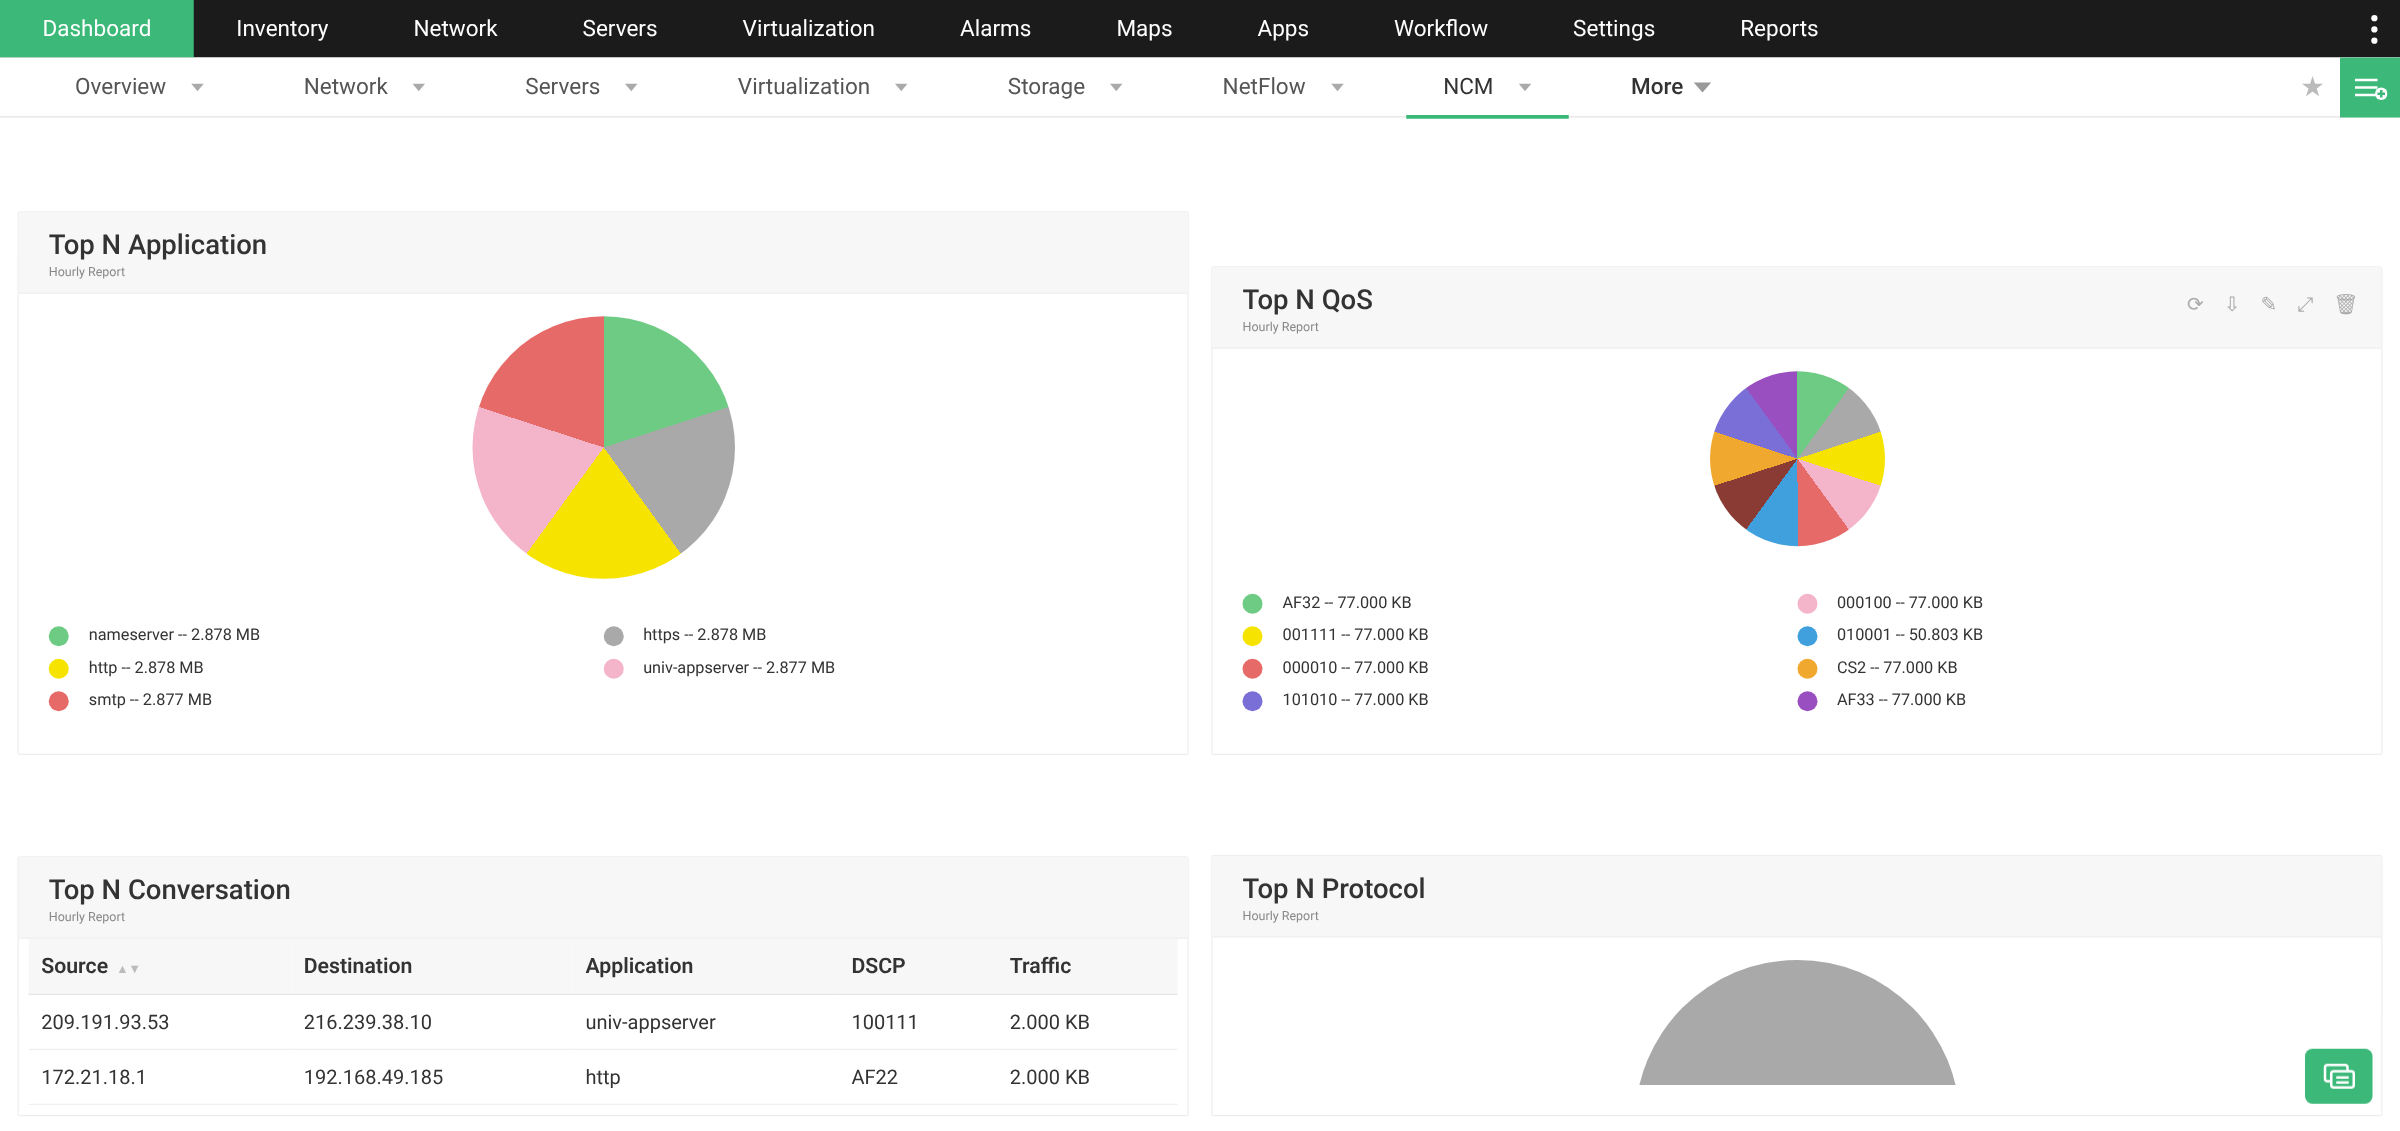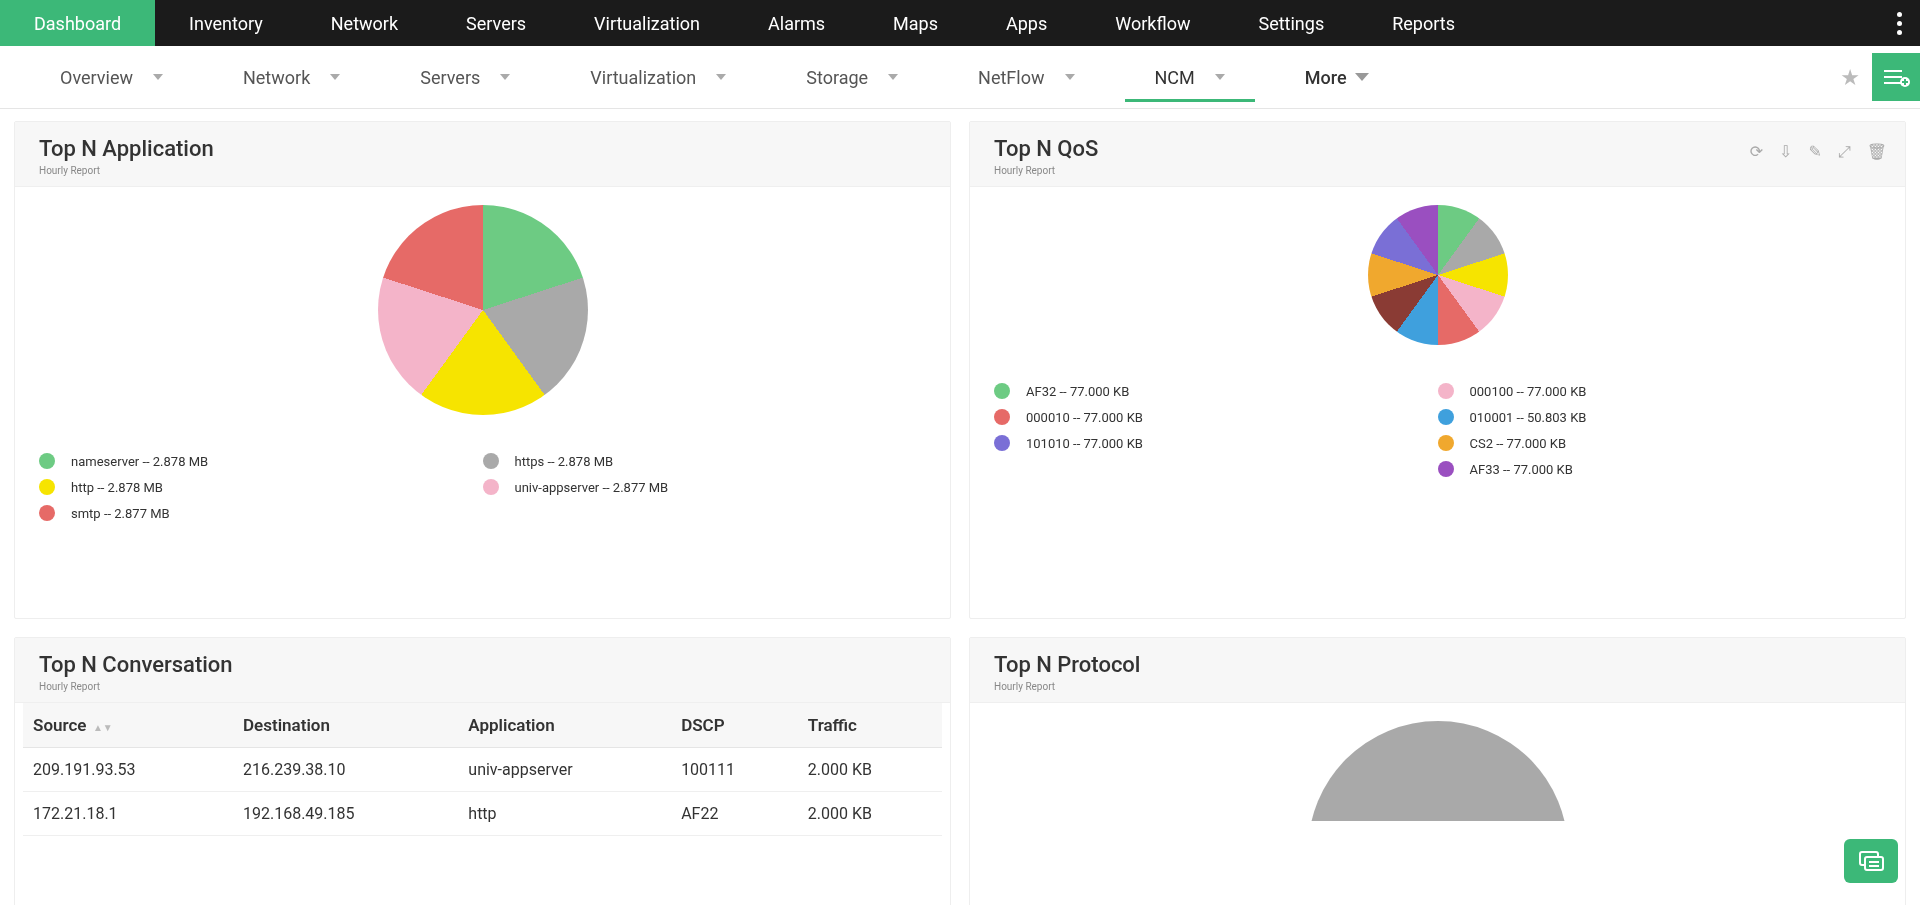--- a/index.html
+++ b/index.html
@@ -4,33 +4,33 @@
 <style>
 * { margin: 0; padding: 0; box-sizing: border-box; }
 body { font-family: -apple-system, "Segoe UI", Roboto, sans-serif; background: #fff; color: #333; width: 1920px; height: 905px; overflow: hidden; transform-origin: top left; }
 
 .topnav { display: flex; align-items: center; background: #1b1b1b; height: 46px; position: relative; }
 .topnav-item { color: #fff; font-size: 18px; padding: 0 34px; height: 46px; display: flex; align-items: center; cursor: pointer; white-space: nowrap; }
 .topnav-item.active { background: #3cb878; }
 .topnav-dots { position: absolute; right: 18px; top: 0; bottom: 0; display: flex; flex-direction: column; justify-content: center; gap: 4px; cursor: pointer; }
 .topnav-dots span { width: 5px; height: 5px; border-radius: 50%; background: #fff; display: block; }
 
-.subnav { display: flex; align-items: center; border-bottom: 1px solid #e5e5e5; height: 63px; background: #fff; position: relative; }
+.subnav { display: flex; align-items: center; border-bottom: 1px solid #e5e5e5; height: 48px; background: #fff; position: relative; }
 .subnav-item { font-size: 18px; color: #555; padding: 0 50px 0 20px; height: 48px; display: flex; align-items: center; cursor: pointer; position: relative; margin-left: 40px; }
 .subnav-item .chev { position: absolute; right: 20px; top: 50%; margin-top: -3px; width: 0; height: 0; border-left: 5px solid transparent; border-right: 5px solid transparent; border-top: 6px solid #aaa; }
 .subnav-item.active { color: #333; }
 .subnav-item.active::after { content: ""; position: absolute; left: -10px; right: -10px; bottom: -1px; height: 3px; background: #3cb878; }
 .subnav-more { font-size: 18px; color: #333; font-weight: 500; display: flex; align-items: center; height: 48px; margin-left: 60px; cursor: pointer; }
 .subnav-more .tri { margin-left: 8px; width: 0; height: 0; border-left: 7px solid transparent; border-right: 7px solid transparent; border-top: 8px solid #999; }
 .subnav-right { position: absolute; right: 0; top: 0; bottom: 0; display: flex; align-items: center; }
 .star { font-size: 22px; color: #bbb; margin-right: 12px; cursor: pointer; }
 .addbtn { width: 48px; height: 48px; background: #3cb878; display: flex; align-items: center; justify-content: center; cursor: pointer; }
 .addbtn svg { stroke: #fff; }
 
-.content { padding: 12px 14px; display: flex; flex-wrap: wrap; gap: 18px; height: calc(100% - 94px); overflow: hidden; background: #fff; }
+.content { padding: 12px 14px; display: flex; flex-wrap: wrap; gap: 18px; height: calc(100% - 94px); overflow: hidden; background: #fff; align-items: flex-end; }
 .widget { flex: 1 1 calc(50% - 9px); min-width: 700px; background: #fff; border: 1px solid #eee; border-radius: 2px; display: flex; flex-direction: column; }
 .widget-head { padding: 14px 24px 10px 24px; background: #f7f7f7; border-bottom: 1px solid #efefef; position: relative; }
 .widget-title { font-size: 22px; color: #333; font-weight: 500; }
 .widget-sub { font-size: 10px; color: #888; margin-top: 4px; }
 .widget-tools { position: absolute; right: 18px; top: 20px; display: flex; gap: 16px; color: #aaa; }
 .widget-tools span { cursor: pointer; font-size: 16px; }
 .widget-body { padding: 18px 24px 24px 24px; flex: 1; }
 
 .pie-row { display: flex; justify-content: center; }
 .pie { border-radius: 50%; }
@@ -173,20 +173,24 @@
     </div>
     <div class="widget-body">
       <div class="pie-row">
           <div class="pie" id="pie-qos" style="width: 140px; height: 140px; background: conic-gradient(rgb(109, 203, 131) 0deg, rgb(109, 203, 131) 36deg, rgb(169, 169, 169) 36deg, rgb(169, 169, 169) 72deg, rgb(246, 228, 0) 72deg, rgb(246, 228, 0) 108deg, rgb(244, 180, 201) 108deg, rgb(244, 180, 201) 144deg, rgb(230, 106, 103) 144deg, rgb(230, 106, 103) 180deg, rgb(63, 160, 221) 180deg, rgb(63, 160, 221) 216deg, rgb(138, 59, 52) 216deg, rgb(138, 59, 52) 252deg, rgb(240, 168, 46) 252deg, rgb(240, 168, 46) 288deg, rgb(122, 111, 214) 288deg, rgb(122, 111, 214) 324deg, rgb(154, 79, 192) 324deg, rgb(154, 79, 192) 360deg);"></div>
         </div>
       <div class="legend" id="legend-qos">
           <div class="legend-col">
             <div class="legend-item">
               <span class="legend-dot" style="background:#6dcb83"></span>
               <span>AF32 -- 77.000 KB</span>
+            </div>
+            <div class="legend-item">
+              <span class="legend-dot" style="background:#f6e400"></span>
+              <span>001111 -- 77.000 KB</span>
             </div>
             <div class="legend-item">
               <span class="legend-dot" style="background:#e66a67"></span>
               <span>000010 -- 77.000 KB</span>
             </div>
             <div class="legend-item">
               <span class="legend-dot" style="background:#7a6fd6"></span>
               <span>101010 -- 77.000 KB</span>
             </div>
           </div>

